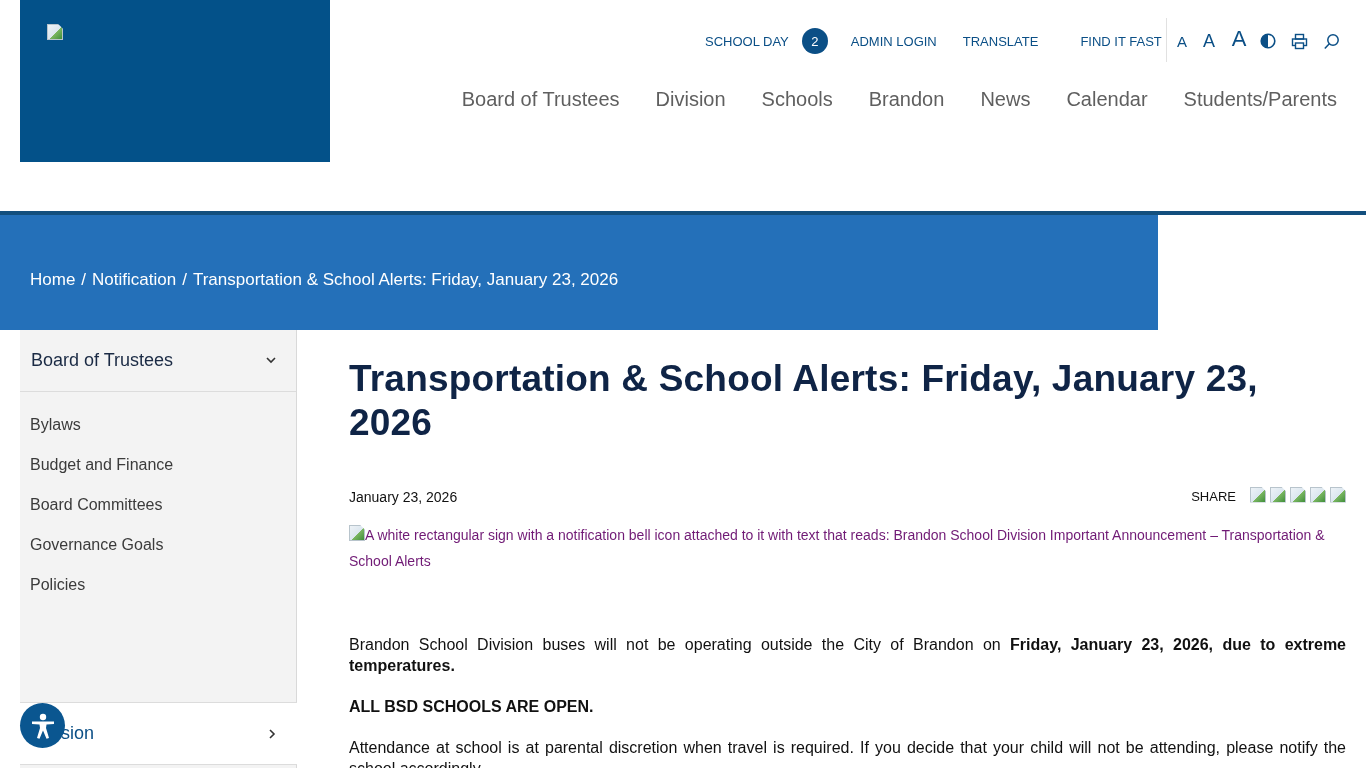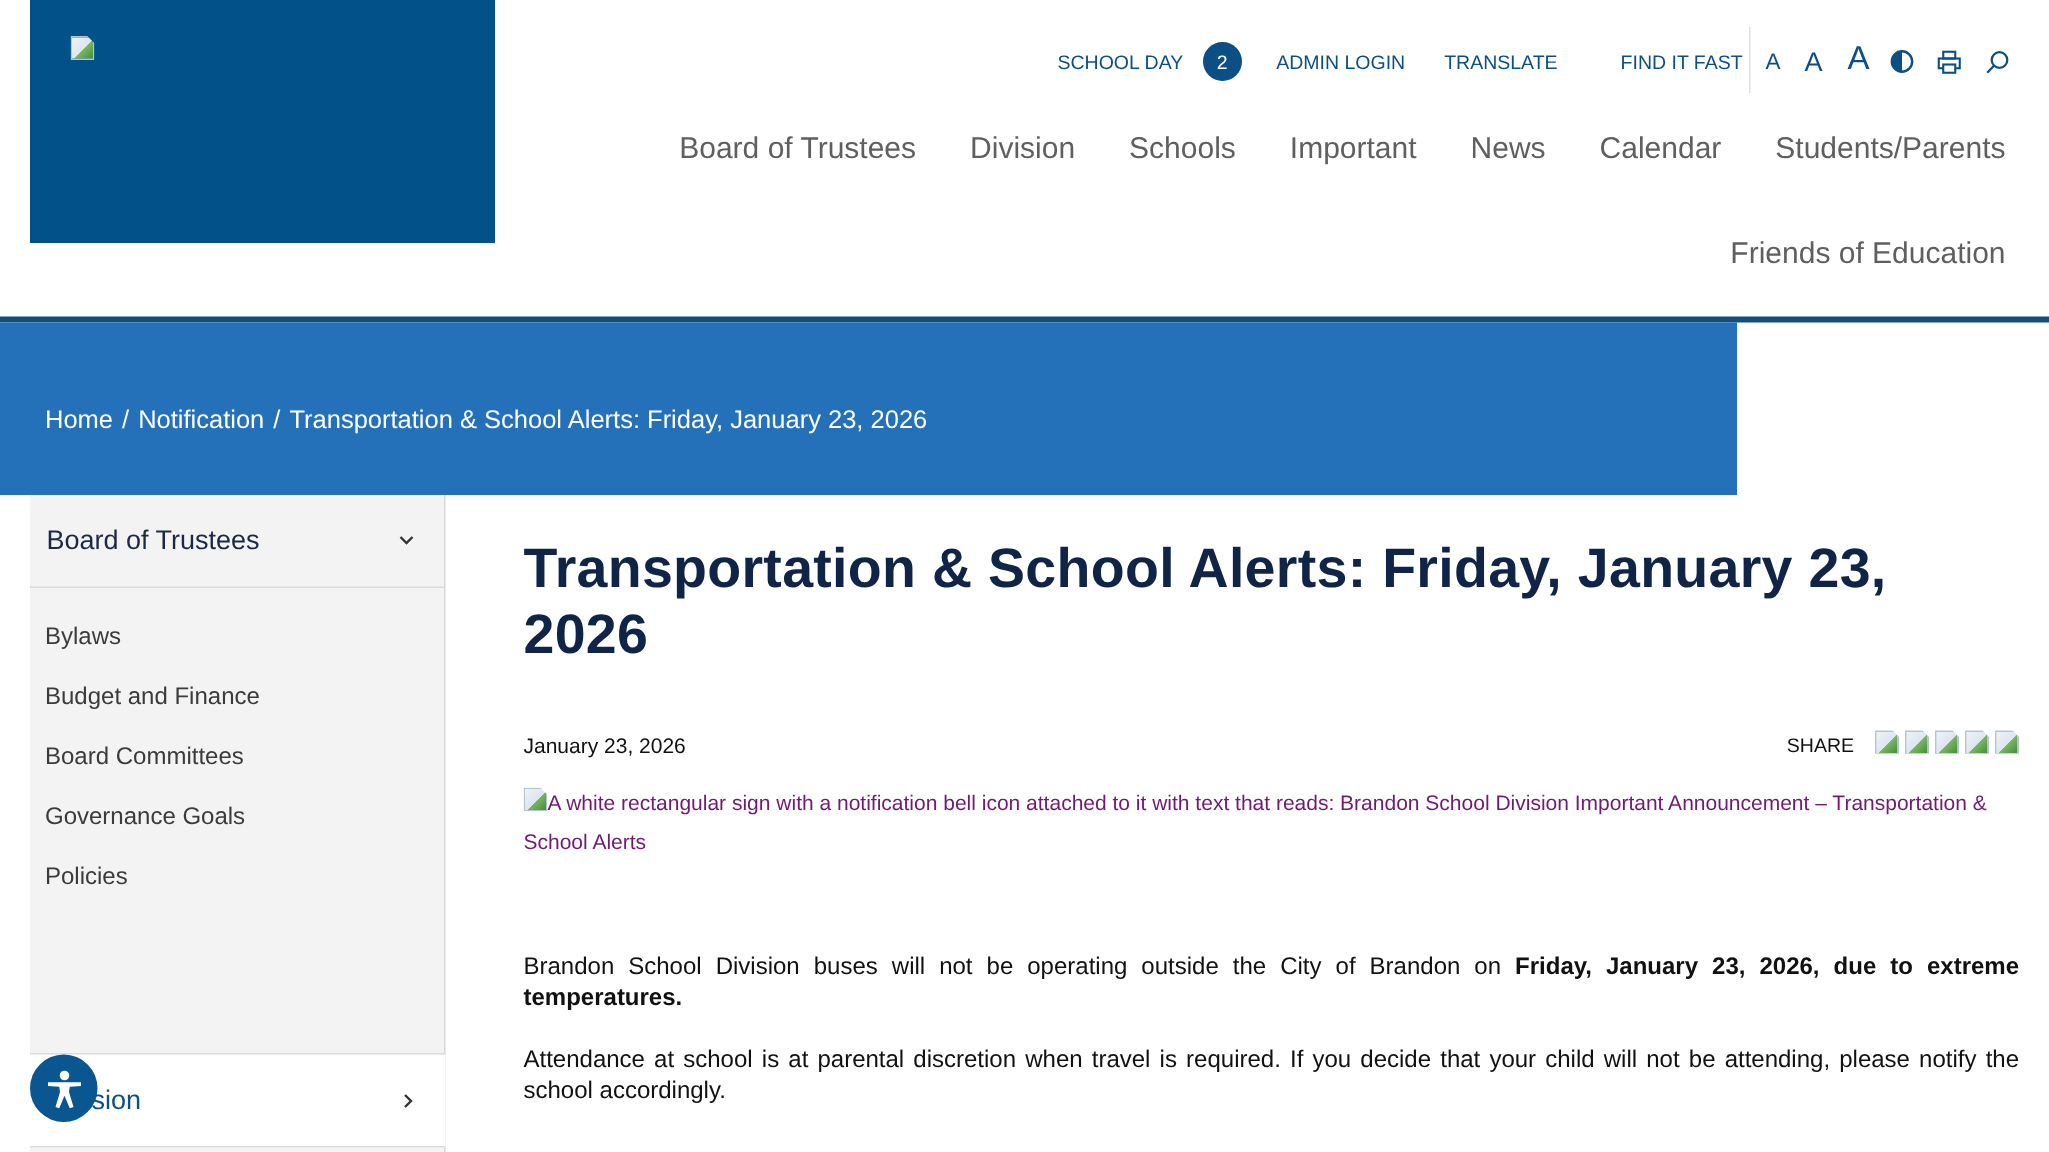--- a/index.html
+++ b/index.html
@@ -102,27 +102,24 @@
         <circle cx="10" cy="7" r="5.2"></circle>
         <line x1="6.3" y1="10.8" x2="1.8" y2="15.5"></line>
       </svg>
     </span>
   </div>
 
   <nav class="mainnav">
     <a class="nav-item">Board of Trustees</a>
     <a class="nav-item">Division</a>
     <a class="nav-item">Schools</a>
-    <a class="nav-item">Important</a>
+    <a class="nav-item">Brandon</a>
     <a class="nav-item">News</a>
     <a class="nav-item">Calendar</a>
     <a class="nav-item">Students/Parents</a>
-  </nav>
-  <nav class="nav-row2">
-    <a class="nav-item" style="margin-left:0;">Friends of Education</a>
   </nav>
 </header>
 
 <div class="header-rule"></div>
 
 <section class="banner">
   <div class="breadcrumb">
     <a>Home</a>
     <span class="crumb-sep">/</span>
     <a>Notification</a>
@@ -178,15 +175,16 @@
       <a class="share-icon broken-img"></a>
     </div>
   </div>
 
   <div class="hero-alt">
     <span class="broken-img"></span><span>A white rectangular sign with a notification bell icon attached to it with text that reads: Brandon School Division Important Announcement – Transportation &amp; School Alerts</span>
   </div>
 
   <div class="body-text">
     <p><span>Brandon School Division buses will not be operating outside the City of Brandon on </span><b>Friday, January 23, 2026, due to extreme temperatures.</b></p>
+    <p><b>ALL BSD SCHOOLS ARE OPEN.</b></p>
     <p>Attendance at school is at parental discretion when travel is required. If you decide that your child will not be attending, please notify the school accordingly.</p>
   </div>
 </main>
 
 </body></html>

